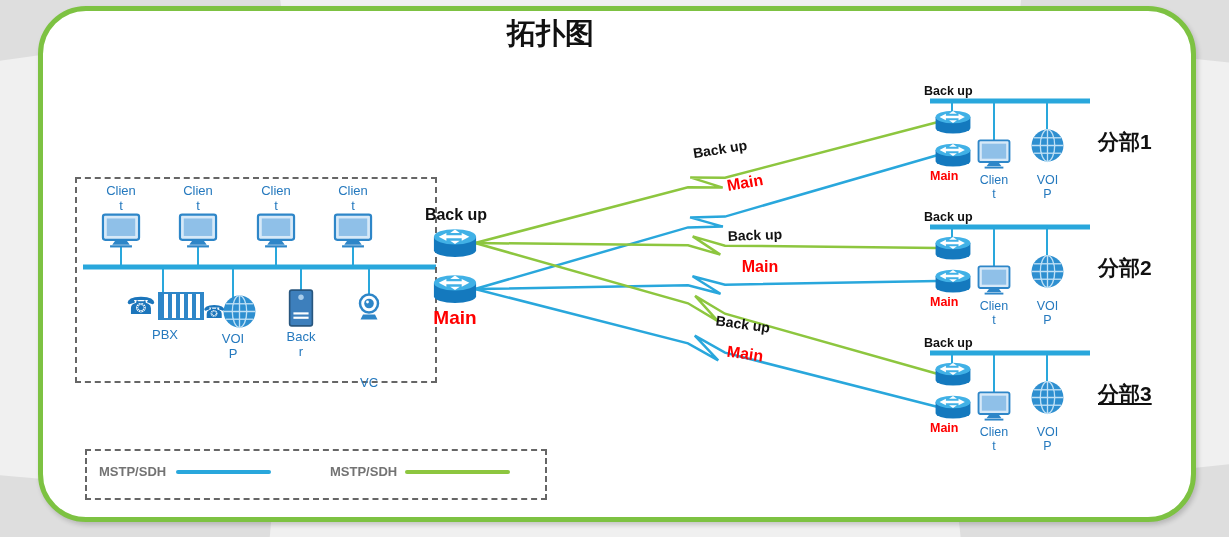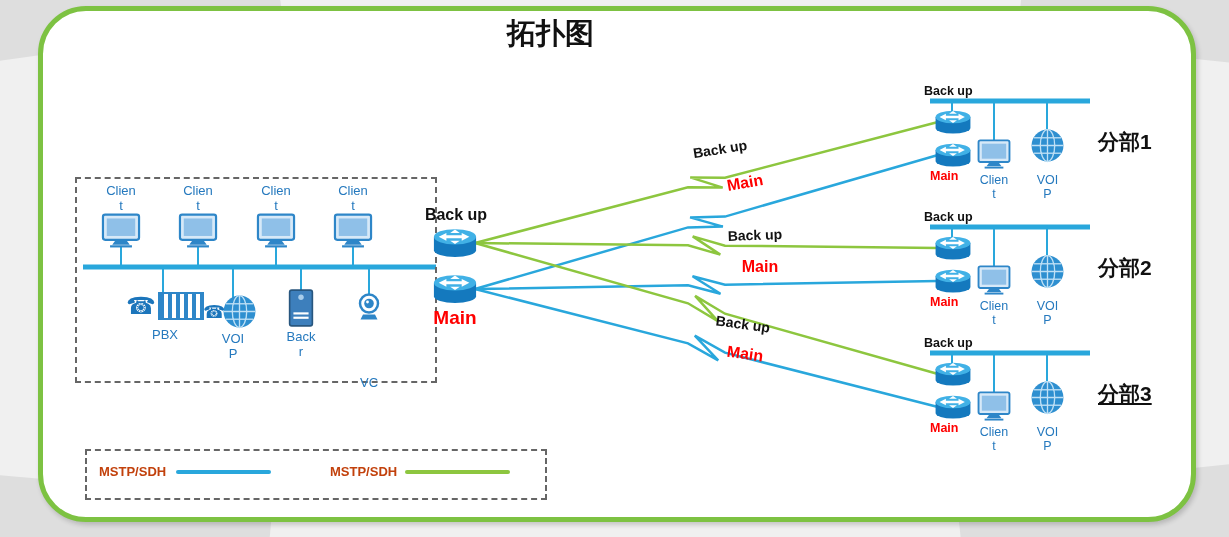--- a/index.html
+++ b/index.html
@@ -23,21 +23,21 @@
            font-size:19px;font-weight:bold;color:#FF0000;}
   .link-lbl-b{position:absolute;text-align:center;font-size:14px;font-weight:bold;color:#111;}
   .link-lbl-m{position:absolute;text-align:center;font-size:16px;font-weight:bold;color:#FF0000;}
   .branch-name{position:absolute;font-size:21px;font-weight:bold;color:#111;}
   .pbx-wrap{position:absolute;display:flex;align-items:center;}
   .handset{color:#1B75BB;font-size:24px;line-height:1;}
   .handset.small{font-size:18px;margin-right:-3px;}
   .pbx-slats{width:46px;height:28px;border:2px solid #2E86C8;box-sizing:border-box;
              background:repeating-linear-gradient(90deg,#2E86C8 0 4px,#ffffff 4px 8px);margin-left:2px;}
   .legend-box{position:absolute;left:85px;top:449px;width:458px;height:47px;border:2px dashed #666;}
-  .legend-lbl{position:absolute;font-size:13px;font-weight:bold;color:#c2410c;}
+  .legend-lbl{position:absolute;font-size:13px;font-weight:bold;color:#737373;}
   .legend-line{position:absolute;height:4px;border-radius:2px;}
 </style>
 </head>
 <body>
 
 <div class="page">
 
   <div class="deco" style="left:-60px;top:-25px;width:340px;height:70px;transform:rotate(-8deg);"></div>
   <div class="deco" style="left:1020px;top:-20px;width:280px;height:75px;transform:rotate(6deg);"></div>
   <div class="deco" style="left:-50px;top:485px;width:320px;height:85px;transform:rotate(5deg);"></div>

